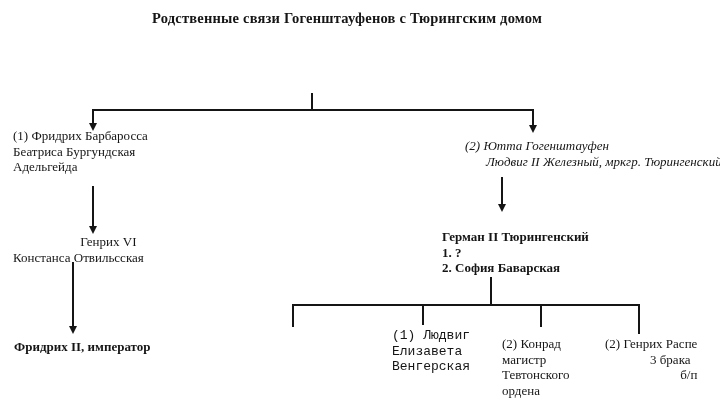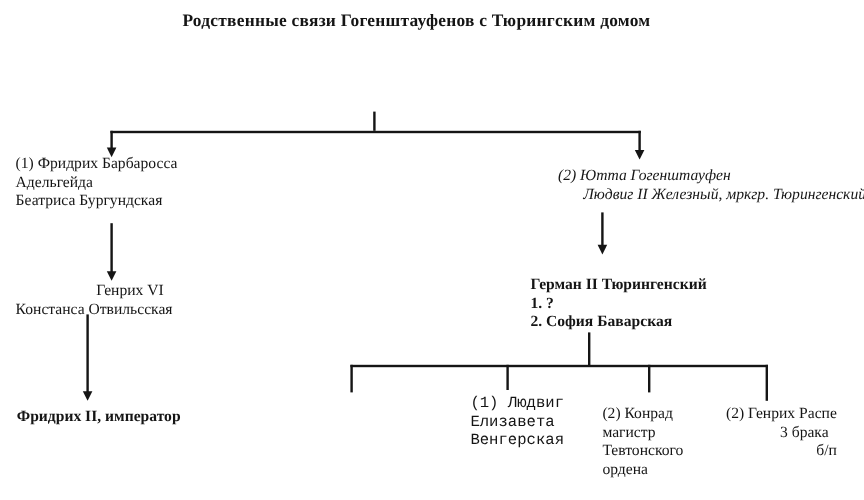--- a/index.html
+++ b/index.html
@@ -53,22 +53,22 @@
 
   <div class="vline" style="left:311px; top:93px; height:16px;"></div>
   <div class="hline" style="left:92px; top:109px; width:442px;"></div>
   <div class="vline" style="left:92px; top:109px; height:15px;"></div>
   <div class="arrowhead" style="left:89px; top:123px;"></div>
   <div class="vline" style="left:532px; top:109px; height:16px;"></div>
   <div class="arrowhead" style="left:529px; top:125px;"></div>
 
   <div class="node" style="left:13px; top:128px;">
     <div>(1) Фридрих Барбаросса</div>
+    <div>Беатриса Бургундская</div>
     <div>Адельгейда</div>
-    <div>Беатриса Бургундская</div>
   </div>
 
   <div class="vline" style="left:92px; top:186px; height:41px;"></div>
   <div class="arrowhead" style="left:89px; top:226px;"></div>
 
   <div class="node" style="left:13px; top:234px;text-align:center;">
     <div class="ind60">Генрих VI</div>
     <div>Констанса Отвильсская</div>
   </div>
 

